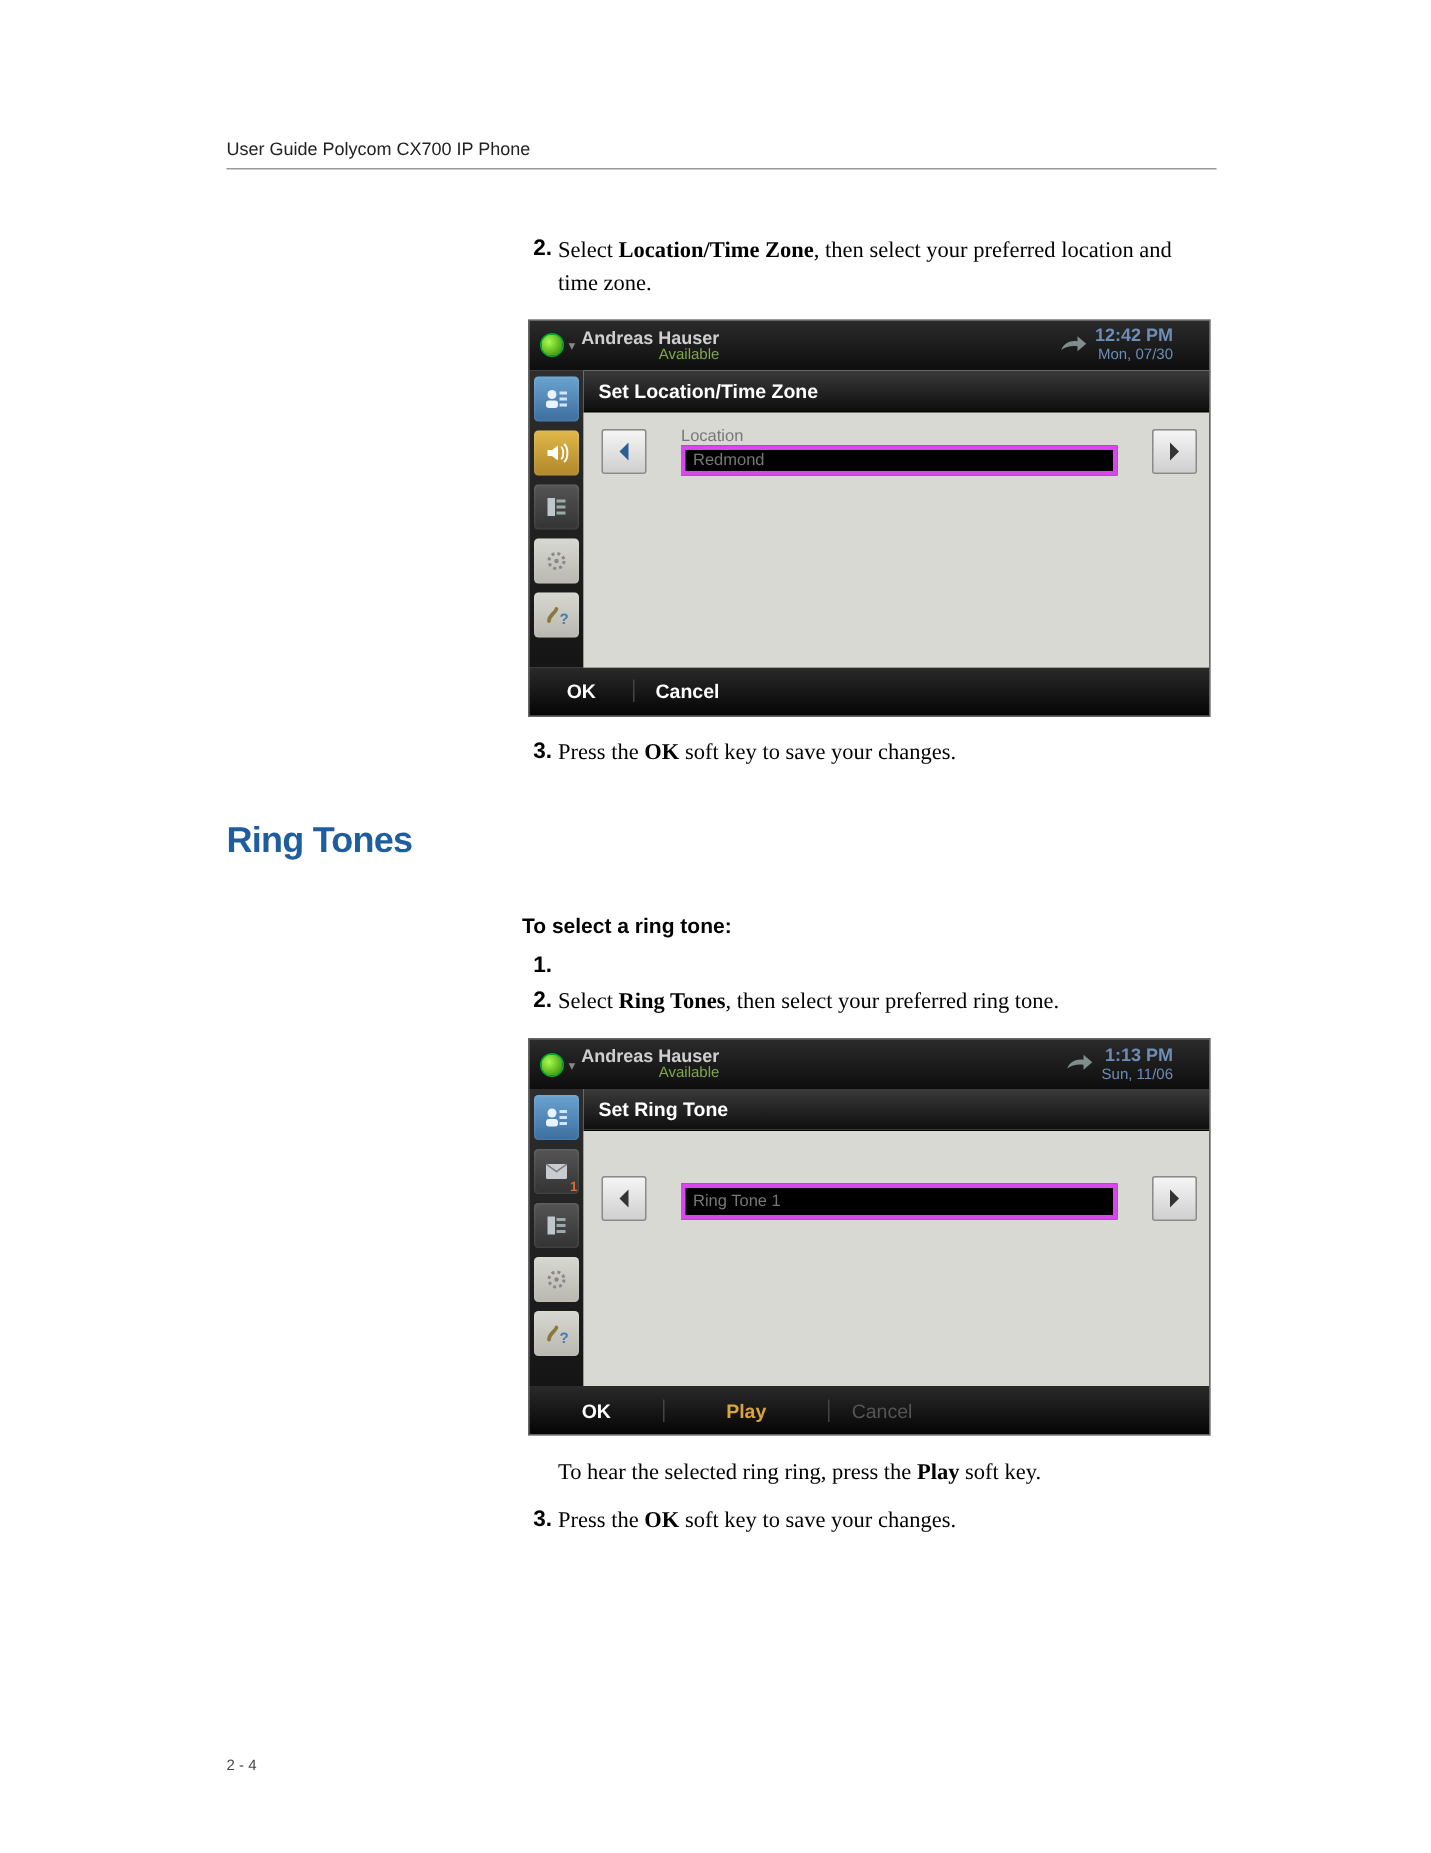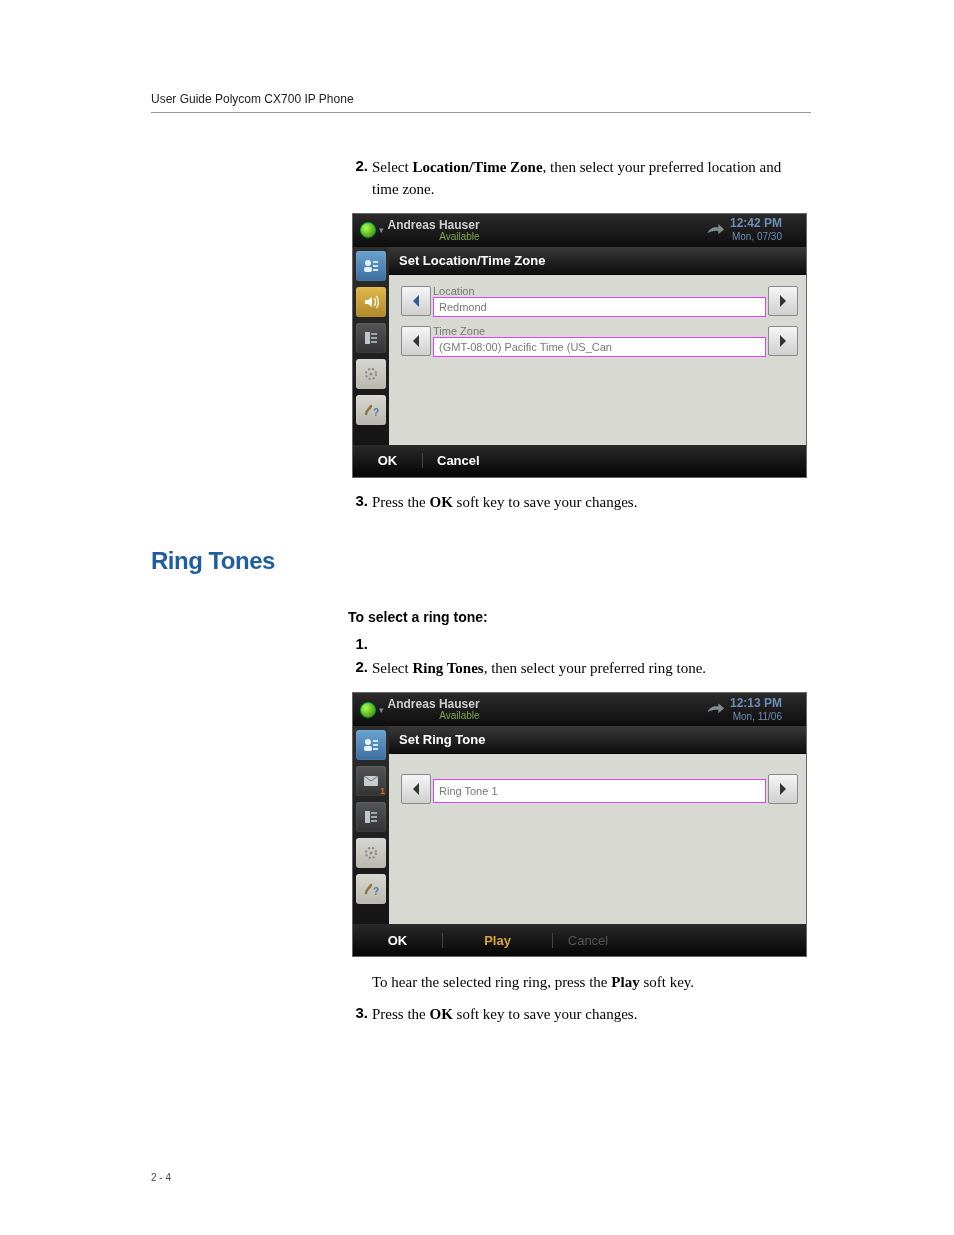--- a/index.html
+++ b/index.html
@@ -31,26 +31,26 @@
   .ph-dt { text-align: right; padding-right: 24px; font-size: 10px; line-height: 1.15; color: #6e8db7; }
   .ph-dt .time { font-weight: bold; font-size: 12px; }
   .ph-body { display: flex; }
   .ph-nav { width: 36px; background: linear-gradient(#2e2e2e,#151515); display: flex; flex-direction: column; align-items: center; padding: 4px 0; gap: 6px; }
   .ph-nav .tab { width: 30px; height: 30px; border-radius: 3px; display:flex; align-items:center; justify-content:center; background: linear-gradient(#555,#333); box-shadow: inset 0 0 2px rgba(255,255,255,.2); }
   .ph-nav .tab.active { background: linear-gradient(#6aa3d0,#3d6e9e); }
   .ph-nav .tab svg { width: 18px; height: 18px; }
   .ph-main { flex: 1; background: #d9d9d3; }
   .ph-title { background: linear-gradient(#3a3a3a,#0e0e0e); color: #fff; font-weight: bold; font-size: 13px; padding: 6px 10px; border-bottom:1px solid #000; }
   .ph-content { padding: 10px 8px 12px 12px; min-height: 170px; }
-  .field-row { display: flex; align-items: center; gap: 2px; margin-bottom: 8px; }
+  .field-row { display: flex; align-items: center; gap: 23px; margin-bottom: 8px; }
   .arrow-btn { width: 30px; height: 30px; background: linear-gradient(#f5f5f5,#cfcfcf); border: 1px solid #8a8a8a; border-radius: 2px; display:flex; align-items:center; justify-content:center; }
   .arrow-btn svg { width: 10px; height: 14px; }
   .field-box { flex: 1; }
   .field-label { font-size: 11px; color: #777; line-height: 1.1; }
-  .field-value { width: 100%; height: 20px; border: 1px solid #d946ef; background: #ffffff; font-size: 11px; color: #777; padding: 0 5px; display:flex; align-items:center; overflow:hidden; white-space:nowrap;text-align:center; }
+  .field-value { width: 100%; height: 20px; border: 3px solid #d946ef; background: #000000; font-size: 11px; color: #777; padding: 0 5px; display:flex; align-items:center; overflow:hidden; white-space:nowrap;text-align:center; }
   .field-value.single { height: 24px; margin-top:4px;}
   .ph-softkeys { display: flex; background: linear-gradient(#2a2a2a,#050505); height: 32px; align-items: center; }
   .softkey { flex: 0 0 auto; min-width: 70px; text-align: center; color: #fff; font-weight: bold; font-size: 13px; padding: 0 14px; }
   .softkey.sep { border-right: 1px solid #444; }
   .softkey.play { color: #d9a53a; }
   .softkey.dis { color: #555; font-weight: normal; }
 </style>
 </head>
 <body>
 
@@ -139,36 +139,20 @@
               <div class="field-box">
                 <div class="field-label">Location</div>
                 <div class="field-value">Redmond</div>
               </div>
               <span class="arrow-btn">
                   <svg viewBox="0 0 10 14">
                     <path d="M2 1 8 7l-6 6z" fill="#333"></path>
                   </svg>
                 </span>
             </div>
-            <div class="field-row">
-              <span class="arrow-btn">
-                  <svg viewBox="0 0 10 14">
-                    <path d="M8 1 2 7l6 6z" fill="#333"></path>
-                  </svg>
-                </span>
-              <div class="field-box">
-                <div class="field-label">Time Zone</div>
-                <div class="field-value">(GMT-08:00) Pacific Time (US_Can</div>
-              </div>
-              <span class="arrow-btn">
-                  <svg viewBox="0 0 10 14">
-                    <path d="M2 1 8 7l-6 6z" fill="#333"></path>
-                  </svg>
-                </span>
-            </div>
           </div>
         </div>
       </div>
       <div class="ph-softkeys">
         <span class="softkey sep">OK</span>
         <span class="softkey">Cancel</span>
       </div>
     </div>
 
     <ol class="step-list">
@@ -207,22 +191,22 @@
           <div class="ph-name">Andreas Hauser</div>
           <div class="ph-avail">Available</div>
         </div>
         <div class="ph-status-right">
           <span class="ph-fwd">
             <svg viewBox="0 0 24 18">
                 <path d="M3 13c2-6 8-8 13-7V2l7 6-7 6V10c-5-.5-10 .5-13 3z" fill="#9aa"></path>
               </svg>
           </span>
           <div class="ph-dt">
-            <div class="time">12:13 PM</div>
-            <div>Mon, 11/06</div>
+            <div class="time">1:13 PM</div>
+            <div>Sun, 11/06</div>
           </div>
         </div>
       </div>
       <div class="ph-body">
         <div class="ph-nav">
           <span class="tab active">
               <svg viewBox="0 0 18 18">
                 <circle cx="6" cy="6" r="3" fill="#e8f3ff"></circle>
                 <rect x="2" y="10" width="8" height="5" rx="2" fill="#e8f3ff"></rect>
                 <rect x="11" y="4" width="5" height="2" fill="#cfe6ff"></rect>
@@ -253,21 +237,21 @@
             </span>
           <span class="tab" style="background:linear-gradient(#d8d8d2,#b8b8b0)">
               <svg viewBox="0 0 18 18">
                 <path d="M4 13c0-4 4-5 5-8" stroke="#8a7a3a" stroke-width="2.5" fill="none" stroke-linecap="round"></path>
                 <text x="11" y="15" font-size="10" fill="#4a7aa8" font-family="Arial" font-weight="bold">?</text>
               </svg>
             </span>
         </div>
         <div class="ph-main">
           <div class="ph-title">Set Ring Tone</div>
-          <div class="ph-content" style="padding-top:20px">
+          <div class="ph-content" style="padding-top:30px">
             <div class="field-row">
               <span class="arrow-btn">
                   <svg viewBox="0 0 10 14">
                     <path d="M8 1 2 7l6 6z" fill="#333"></path>
                   </svg>
                 </span>
               <div class="field-box">
                 <div class="field-value single">Ring Tone 1</div>
               </div>
               <span class="arrow-btn">

